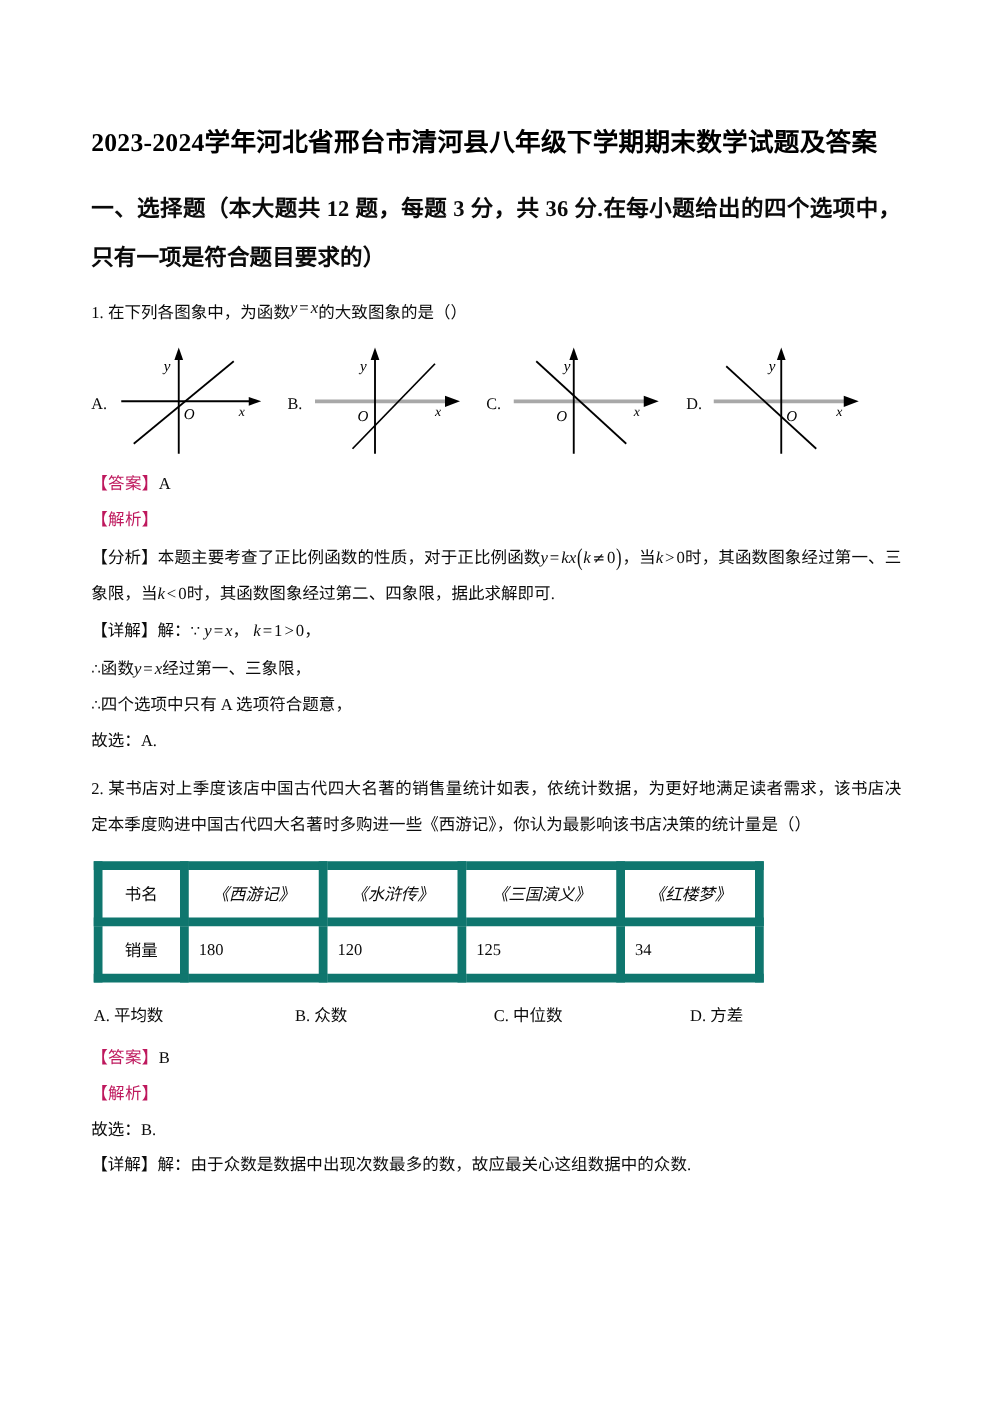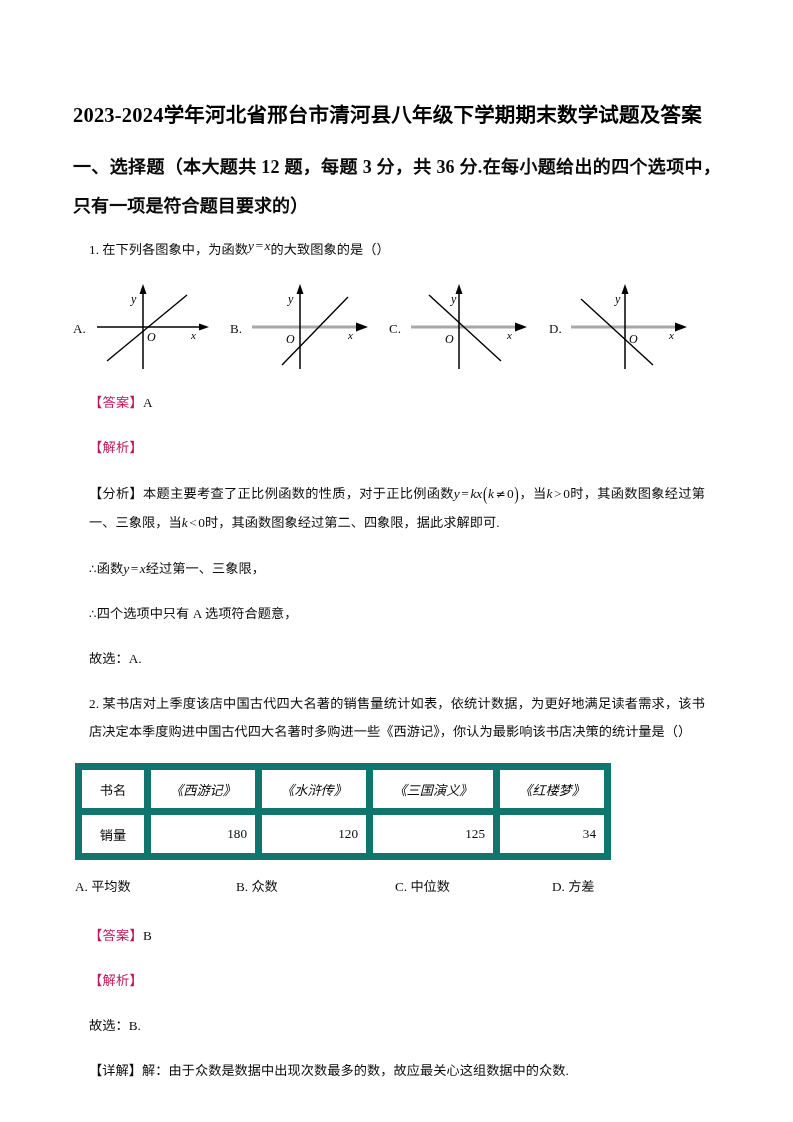--- a/index.html
+++ b/index.html
@@ -49,21 +49,21 @@
     line-height: 2.15;
     margin: 12px 0 4px 0;
     text-align: justify;
     letter-spacing: 0.1px;
   }
 
   
   .para {
     font-size: 13.2px;
     line-height: 2.18;
-    margin: 16px;
+    margin: 0;
     text-align: justify;
     letter-spacing: 0.05px;
   }
   .para.q {
     margin-top: 10px;
   }
 
   
   .tag {
     color: #be185d;
@@ -127,21 +127,21 @@
   .data-table td {
     border: 7px solid #0f766e;
     height: 38px;
     font-size: 13.2px;
     padding: 0 8px;
     vertical-align: middle;
   }
   .data-table .hdr-name { width: 46px; text-align: center; }
   .data-table .hdr-book { width: 88px; text-align: center; font-style: italic; }
   .data-table .hdr-book.wide { width: 104px; }
-  .data-table .val { text-align: right; }
+  .data-table .val { text-align: left; }
 
   
   .choices {
     position: relative;
     height: 30px;
     margin-top: 16px;
     font-size: 13.2px;
   }
   .choices span.choice {
     position: absolute;
@@ -228,20 +228,25 @@
     </p>
 
     <p class="para">
       <span class="tag">【解析】</span>
     </p>
 
     <p class="para">
       <span>【分析】</span><span>本题主要考查了正比例函数的性质，对于正比例函数</span><span class="m"><i>y</i><span class="op">=</span><i>kx</i><span class="paren">(</span><i>k</i><span class="op sym">≠</span><span class="num">0</span><span class="paren">)</span></span><span>，当</span><span class="m"><i>k</i><span class="op">&gt;</span><span class="num">0</span></span><span>时，其函数图象经过第一、三象限，当</span><span class="m"><i>k</i><span class="op">&lt;</span><span class="num">0</span></span><span>时，其函数图象经过第二、四象限，据此求解即可.</span>
     </p>
 
+    <p class="para">
+      <span>【详解】</span><span>解：</span><span class="sym">∵</span>
+      <span class="m"><i>y</i><span class="op">=</span><i>x</i></span>，
+      <span class="m"><i>k</i><span class="op">=</span><span class="num">1</span><span class="op">&gt;</span><span class="num">0</span></span>，
+    </p>
 
     <p class="para">
       <span class="sym">∴</span><span>函数</span><span class="m"><i>y</i><span class="op">=</span><i>x</i></span><span>经过第一、三象限，</span>
     </p>
 
     <p class="para">
       <span class="sym">∴</span><span>四个选项中只有 A 选项符合题意，</span>
     </p>
 
     <p class="para">故选：A.</p>

